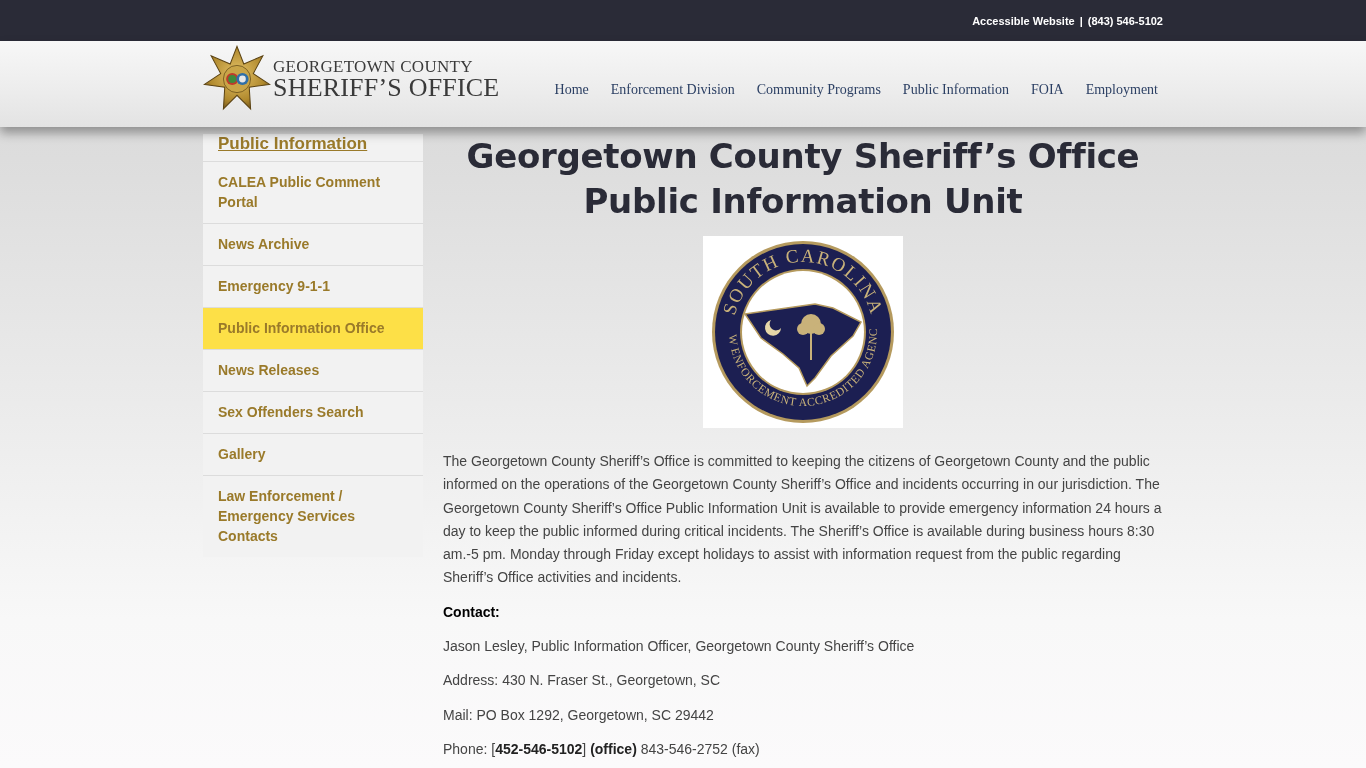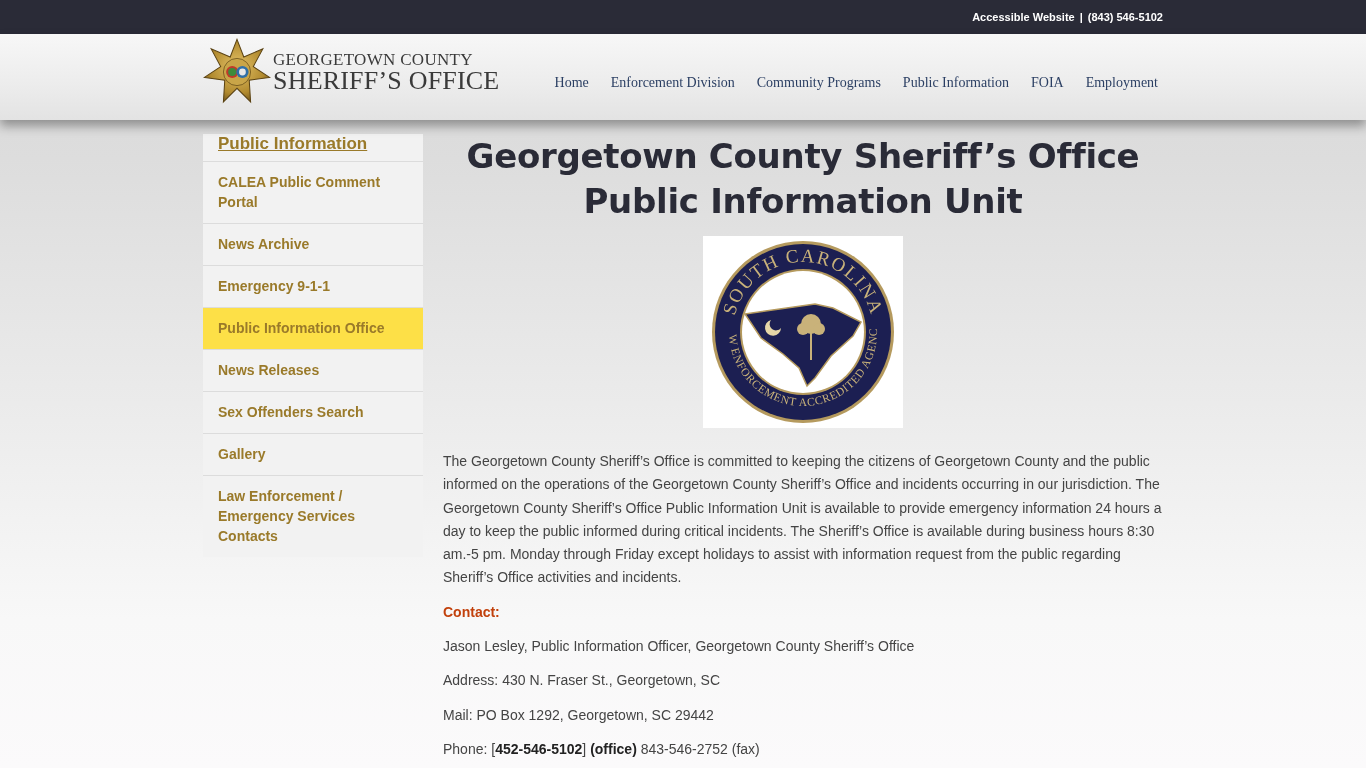--- a/index.html
+++ b/index.html
@@ -4,21 +4,21 @@
 <style>
   * { box-sizing: border-box; margin: 0; padding: 0; }
   html, body { width: 1366px; height: 768px; overflow: hidden; }
   body {
     font-family: "Liberation Sans", sans-serif;
     background: linear-gradient(to bottom, #d6d6d6 0px, #dedede 180px, #ececec 420px, #f8f8f8 620px, #fbfafb 768px);
     color: #333;
     position: relative;
   }
   .topbar {
-    height: 34px; background: #2a2b37; color: #fff;
+    height: 41px; background: #2a2b37; color: #fff;
     font-size: 11px; font-weight: bold;
     display: flex; justify-content: flex-end; align-items: center;
     padding-right: 203px;
   }
   .topbar a { color: #fff; text-decoration: none; }
   .topbar .sep { margin: 0 5px; }
   .header {
     height: 86px;
     background: linear-gradient(to bottom, #f7f7f7 0%, #ececec 60%, #e3e3e3 100%);
     box-shadow: 0 6px 10px rgba(0,0,0,0.35);
@@ -54,21 +54,21 @@
   .main { position: absolute; left: 443px; top: 134px; width: 720px; }
   .main h1 {
     text-align: center; font-family: "DejaVu Sans", sans-serif;
     font-size: 34px; font-weight: bold; color: #2a2b37; line-height: 45px;
     letter-spacing: -0.3px;
   }
   .seal-wrap { width: 200px; height: 192px; margin: 12px auto 0; background: #fff; position: relative; left: 0; }
   .main p { font-size: 14px; line-height: 23.3px; color: #444; }
   .main .desc { margin-top: 22px; }
   .main .line { margin-top: 11px; }
-  .main .contact { margin-top: 11px; font-weight: bold; color: #c2410c; }
+  .main .contact { margin-top: 11px; font-weight: bold; color: #000000; }
 </style>
 </head>
 <body>
 
 <div class="topbar">
   <a href="#">Accessible Website</a>
   <span class="sep">|</span>
   <a href="#">(843) 546-5102</a>
 </div>
 

